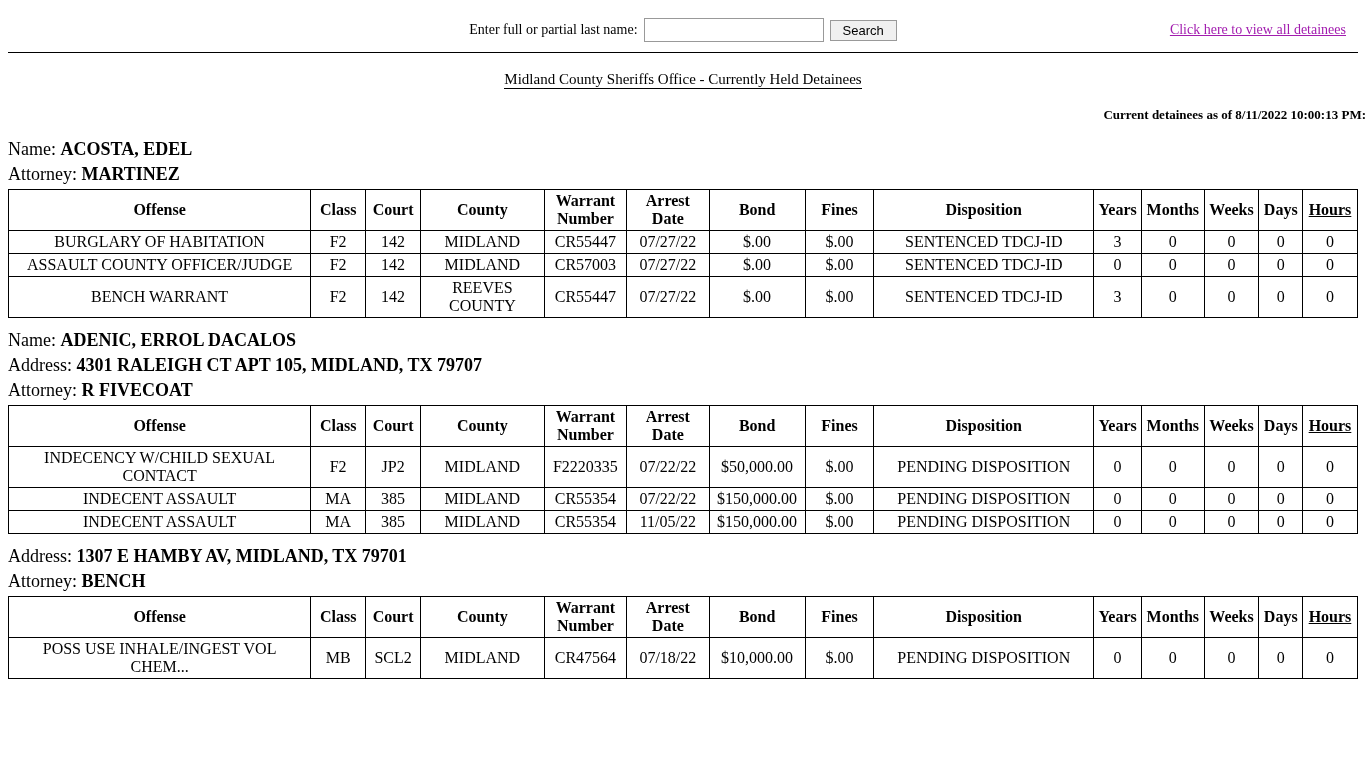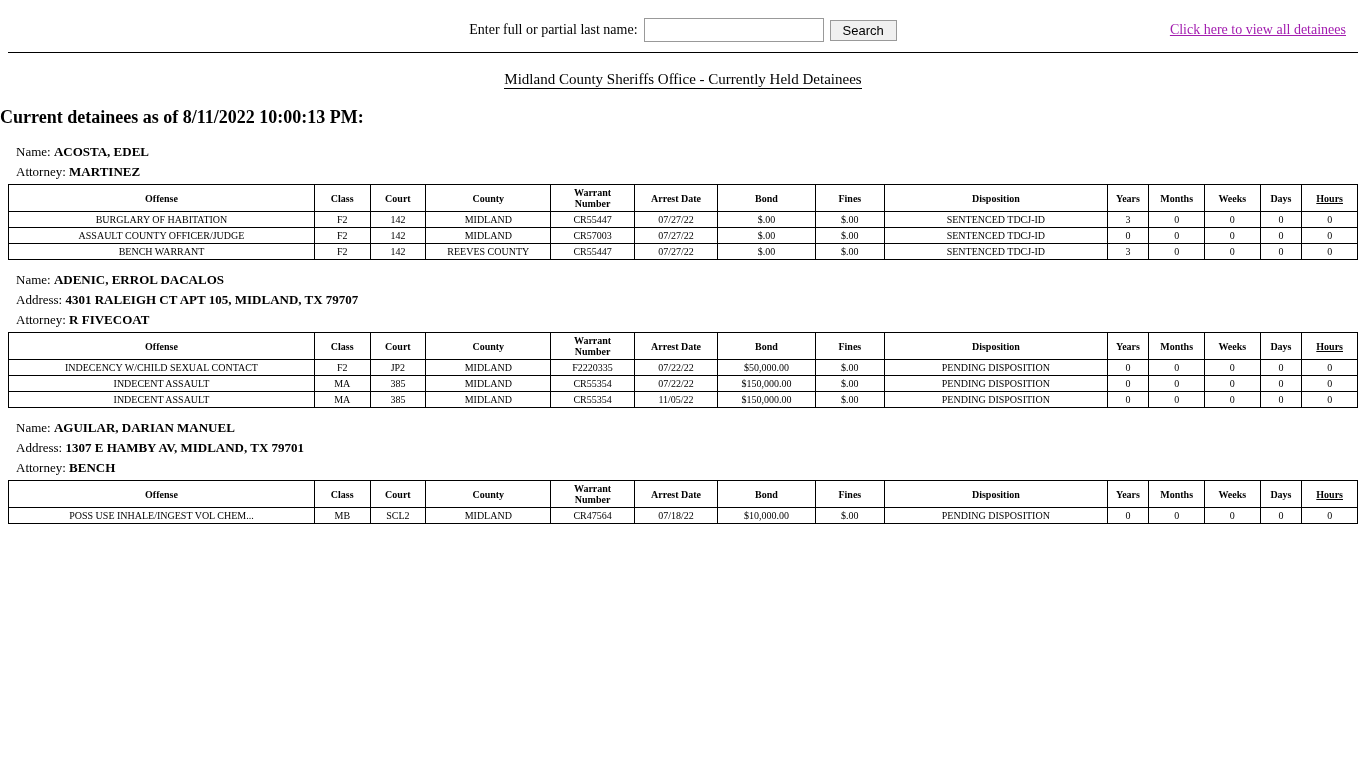--- a/index.html
+++ b/index.html
@@ -55,43 +55,42 @@
       text-align: center;
       margin: 18px 0 8px 0;
     }
     .page-title {
       font-size: 15px;
       font-weight: normal;
       border-bottom: 1px solid #000;
       display: inline-block;
     }
     .current-date {
-      text-align: left;
-      font-size: 18px;
+      text-align: right;
+      font-size: 13px;
       font-weight: bold;
       margin: 18px 0 16px 0;
     }
     .detainee-section {
       margin: 0 8px 10px 8px;
     }
     .detainee-info {
       margin-bottom: 4px;
-      font-size: 13px;
-      margin-left: 8px;
+      font-size: 18px;
     }
     .detainee-info .label {
       font-weight: normal;
     }
     .detainee-info .value {
       font-weight: bold;
     }
     .offenses-table {
       width: 100%;
       border-collapse: collapse;
-      font-size: 10px;
+      font-size: 16px;
       margin-top: 4px;
       margin-bottom: 12px;
     }
     .offenses-table th {
       border: 1px solid #000;
       padding: 2px 4px;
       text-align: center;
       font-weight: bold;
       background: #fff;
     }
@@ -298,23 +297,20 @@
           <td>0</td>
           <td>0</td>
           <td>0</td>
         </tr>
 
     </tbody>
   </table>
     </div>
     <div class="detainee-section">
     <div class="detainee-info">
-      <span class="label">Name: </span><span class="value">AGUILAR, DARIAN MANUEL</span>
-    </div>
-    <div class="detainee-info">
       <span class="label">Address: </span><span class="value">1307 E HAMBY AV, MIDLAND, TX 79701</span>
     </div>
     <div class="detainee-info">
       <span class="label">Attorney: </span><span class="value">BENCH</span>
     </div>
   <table class="offenses-table">
     <thead>
       <tr>
         <th class="col-offense">Offense</th>
         <th class="col-class">Class</th>

